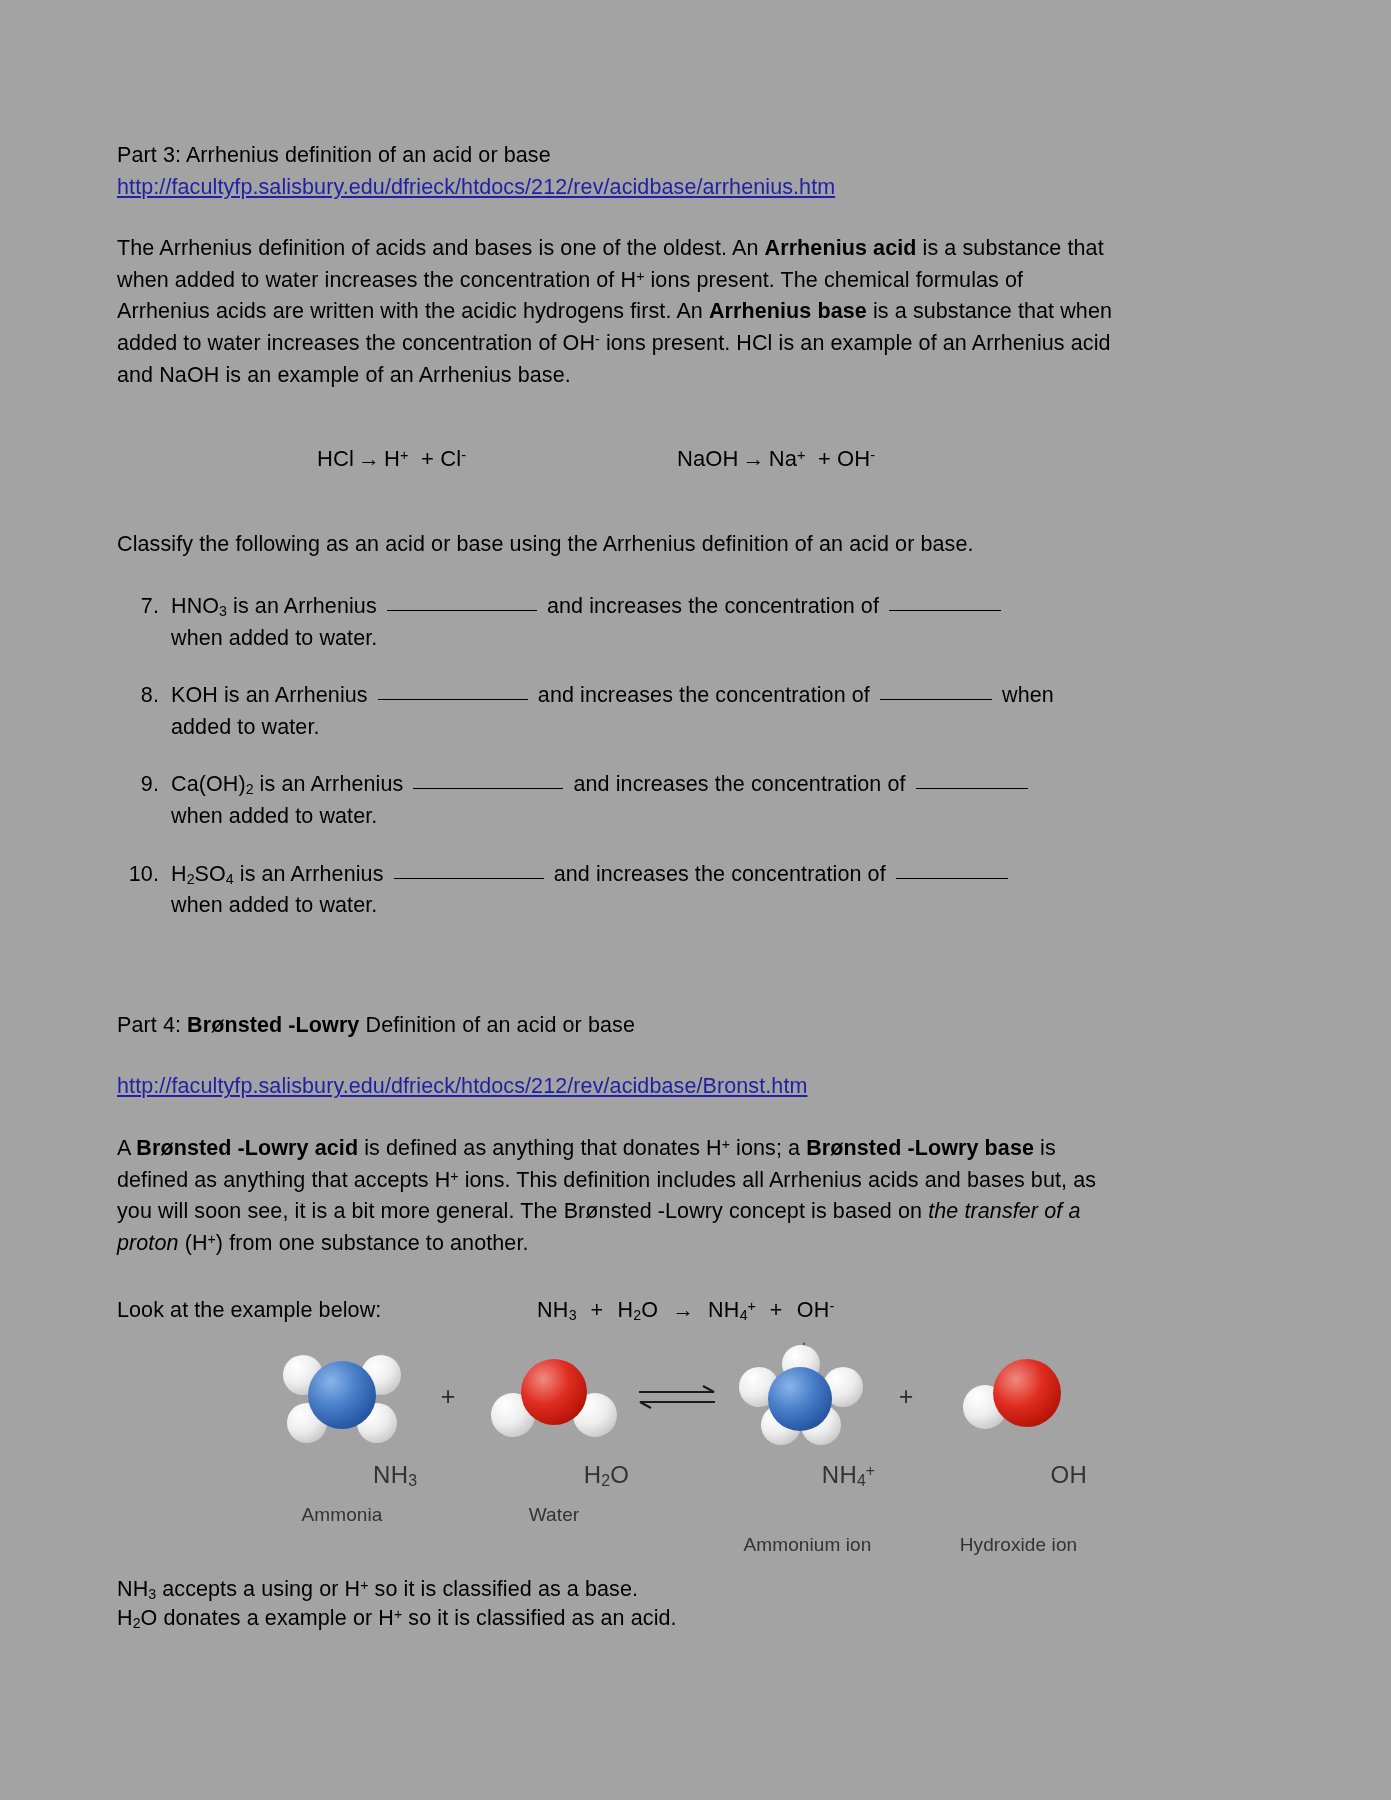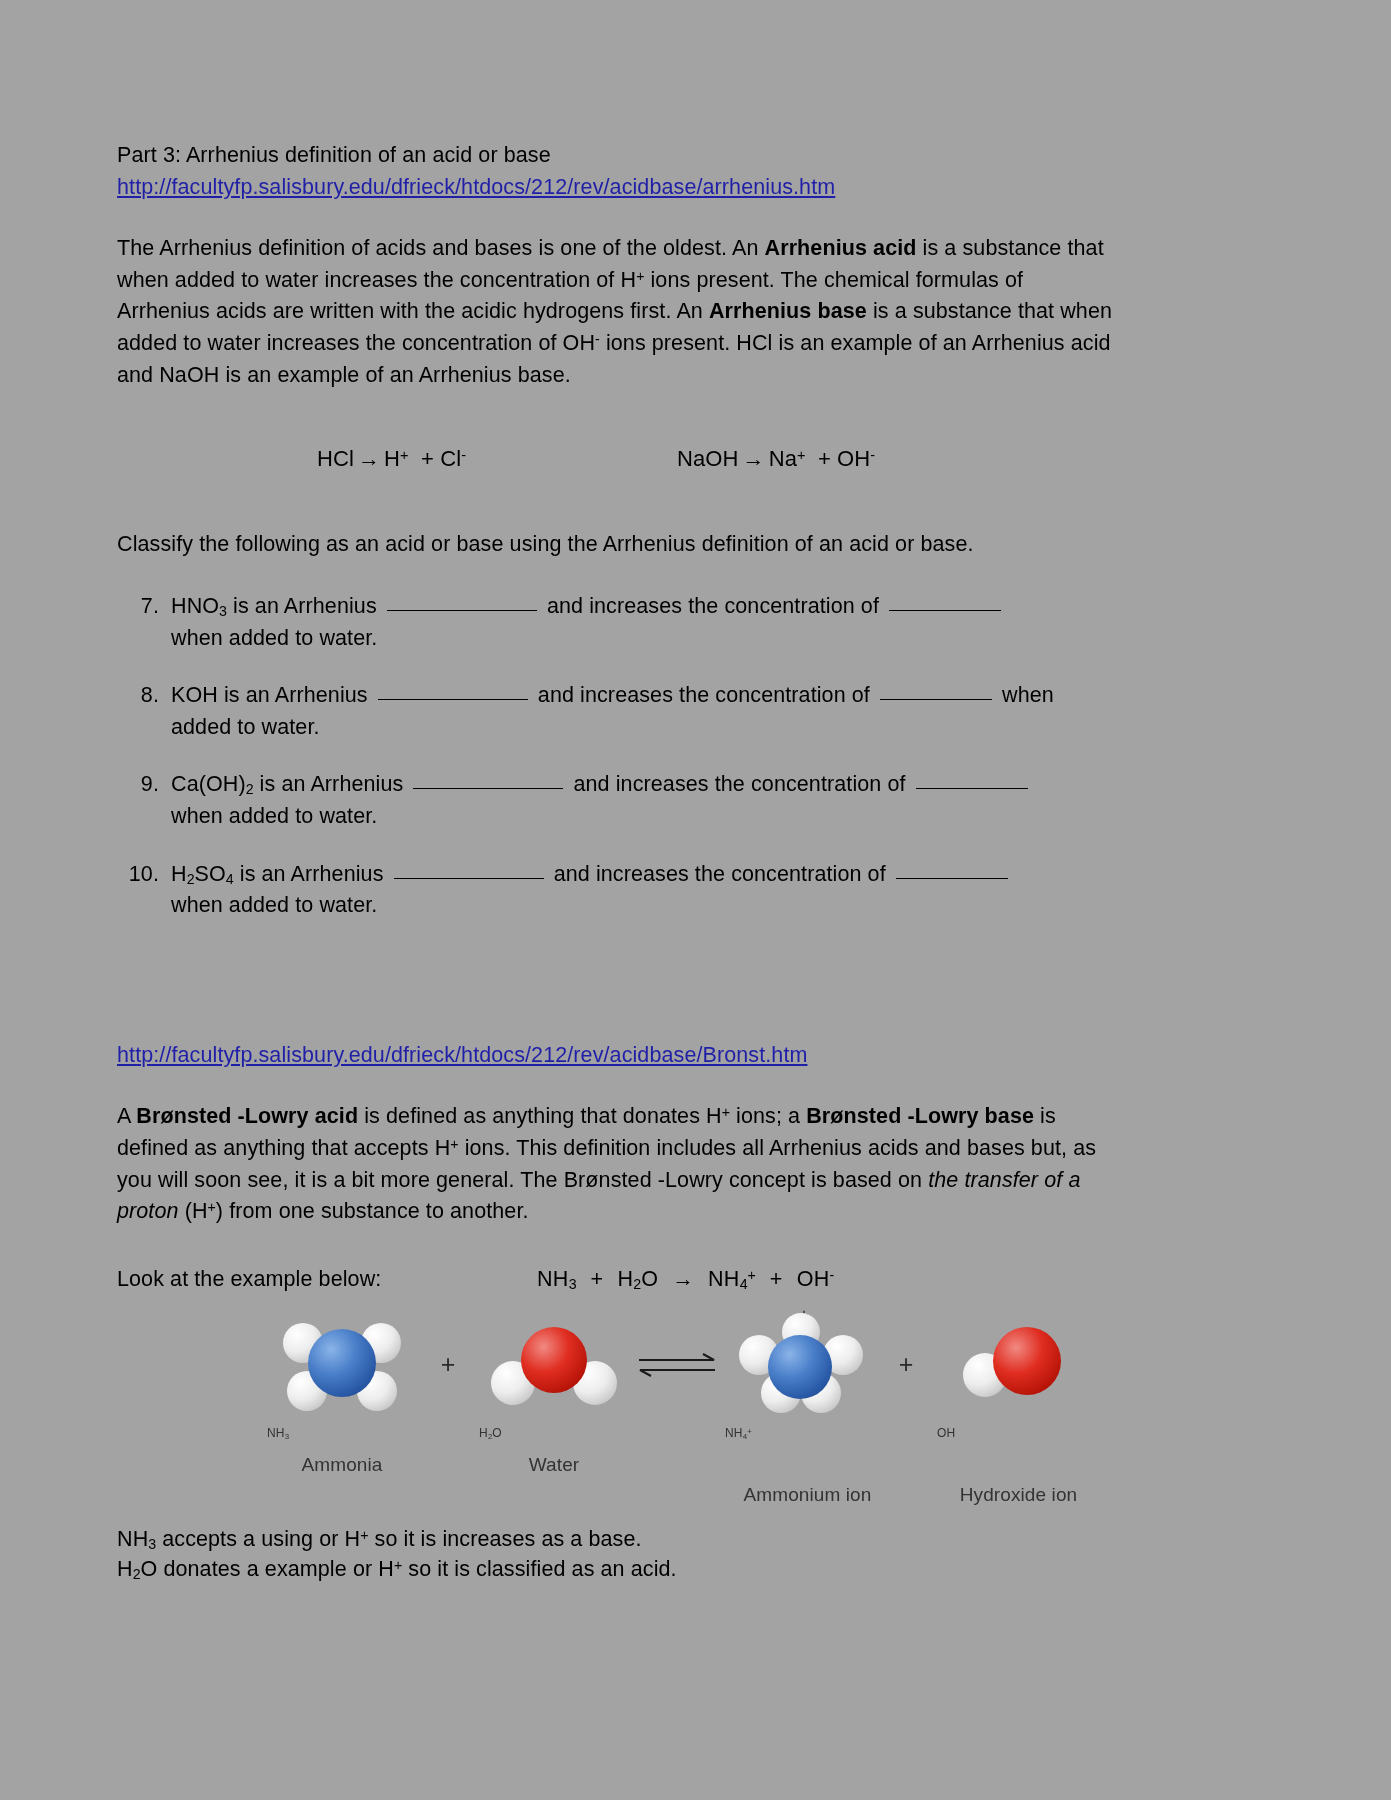--- a/index.html
+++ b/index.html
@@ -154,22 +154,22 @@
     position: absolute;
     font-size: 17px;
     color: #222;
   }
   .caption-row {
     display: flex;
     margin-top: 6px;
   }
   .cap {
     width: 150px;
-    text-align: left;
-    font-size: 12px;
+    text-align: right;
+    font-size: 24px;
     color: #333;
     letter-spacing: 0.2px;
   }
   .cap-spacer-op { width: 62px; }
   .cap-spacer-arrow { width: 96px; }
   .cap-name {
     width: 150px;
     text-align: center;
     font-size: 19px;
     color: #333;
@@ -230,20 +230,23 @@
       </li>
       <li>
         <span class="qnum">10.</span>
         <span class="qbody"><span>H</span><sub>2</sub><span>SO</span><sub>4</sub><span> is an Arrhenius </span><span class="blank-long"></span><span> and increases the concentration of </span><span class="blank-short"></span><br><span>when added to water.</span></span>
       </li>
     </ol>
 
     <div class="gap-xl"></div>
 
     
+    <p>
+      <span>Part 4: </span><span class="b">Brønsted -Lowry</span><span> Definition of an acid or base</span>
+    </p>
 
     <div class="gap-md"></div>
 
     <a class="link" href="#">http://facultyfp.salisbury.edu/dfrieck/htdocs/212/rev/acidbase/Bronst.htm</a>
 
     <div class="gap-md"></div>
 
     <p>
       <span>A </span><span class="b">Brønsted -Lowry acid</span><span> is defined as anything that donates H</span><sup>+</sup><span> ions; a </span><span class="b">Brønsted -Lowry base</span><span> is defined as anything that accepts H</span><sup>+</sup><span> ions. This definition includes all Arrhenius acids and bases but, as you will soon see, it is a bit more general. The Brønsted -Lowry concept is based on </span><span class="i">the transfer of a proton</span><span> (H</span><sup>+</sup><span>) from one substance to another.</span>
     </p>
@@ -317,18 +320,18 @@
         <div class="cap-spacer-op"></div>
         <div class="cap-name">Water</div>
         <div class="cap-spacer-arrow"></div>
         <div class="cap-name wide">Ammonium ion</div>
         <div class="cap-spacer-op" style="width:46px"></div>
         <div class="cap-name wide">Hydroxide ion</div>
       </div>
     </div>
 
     <div class="closing">
-      <p><span>NH</span><sub>3</sub><span> accepts a using or H</span><sup>+</sup><span> so it is increases as a base.</span></p>
+      <p><span>NH</span><sub>3</sub><span> accepts a using or H</span><sup>+</sup><span> so it is classified as a base.</span></p>
       <p><span>H</span><sub>2</sub><span>O donates a example or H</span><sup>+</sup><span> so it is classified as an acid.</span></p>
     </div>
 
   </div>
 </div>
 
 </body></html>

